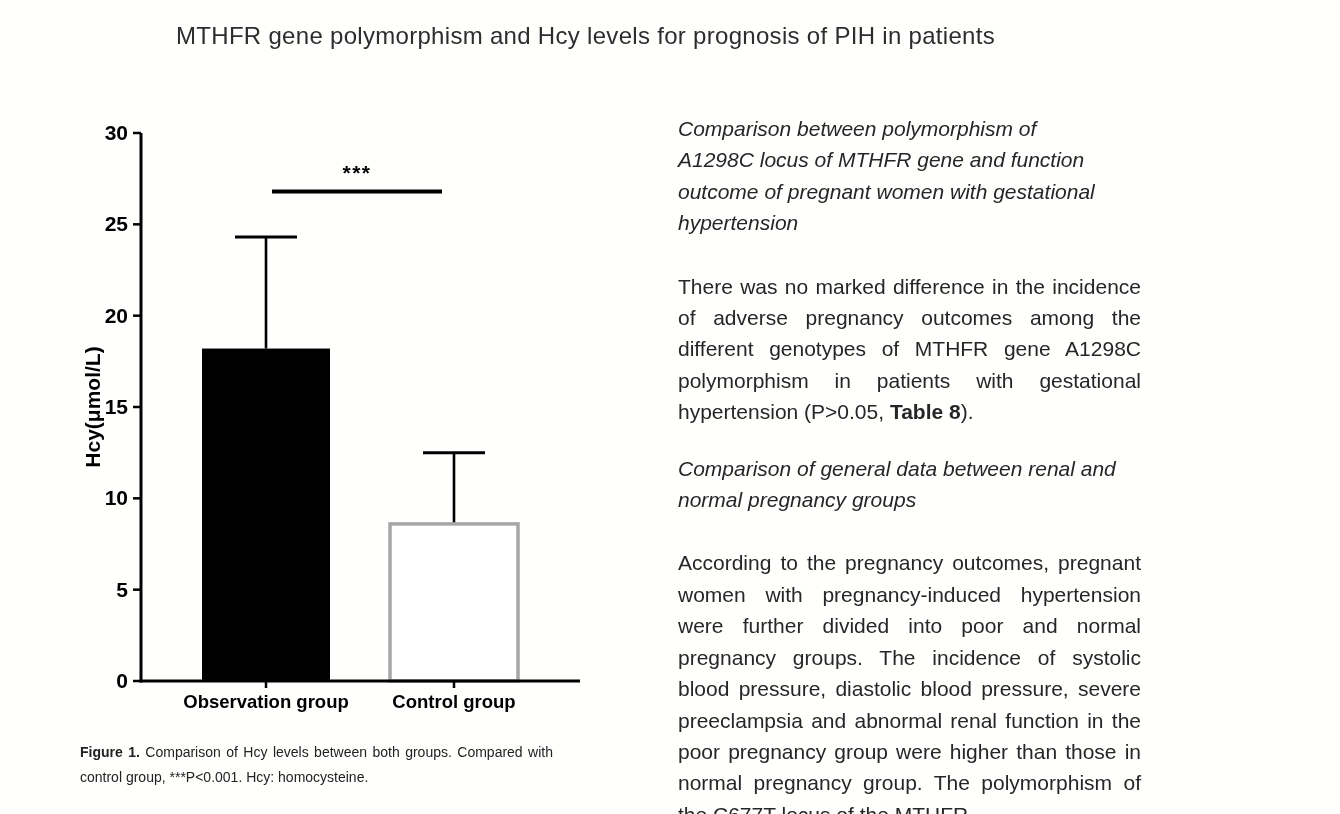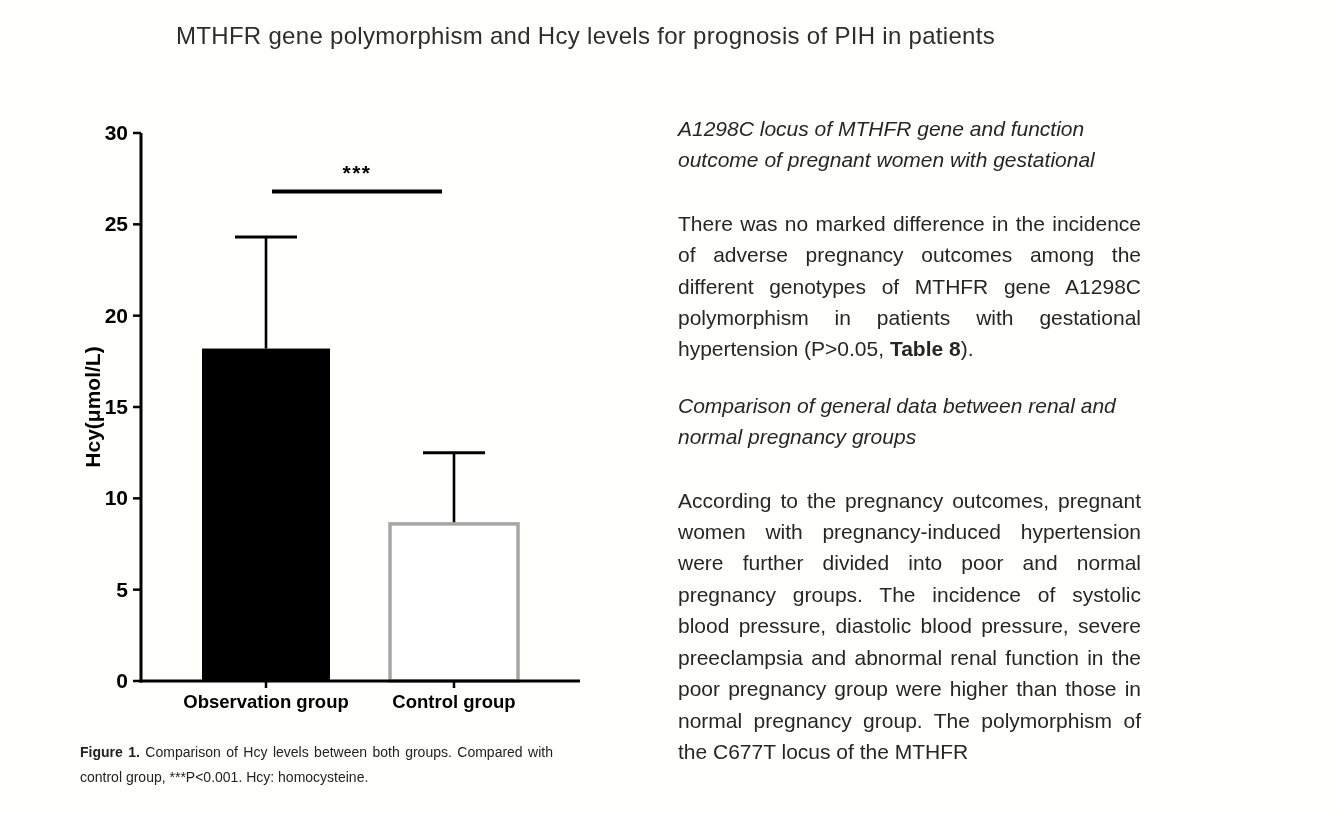--- a/index.html
+++ b/index.html
@@ -86,22 +86,24 @@
       <line x1="394" y1="571" x2="394" y2="578" stroke="#000" stroke-width="2.5"></line>
       <text x="394" y="598" text-anchor="middle" font-size="18.5" font-weight="bold">Control group</text>
       <line x1="212" y1="81.45333333333332" x2="382" y2="81.45333333333332" stroke="#000" stroke-width="4"></line>
       <text x="297" y="70.45333333333332" text-anchor="middle" font-size="21" font-weight="bold" letter-spacing="1.5">***</text>
     </svg>
 
   <p class="caption"><b>Figure 1.</b><span> Comparison of Hcy levels between both groups. Compared with control group, ***P&lt;0.001. Hcy: homocysteine.</span></p>
 
   <div class="article">
     <div class="h-italic">
+      <div>Comparison between polymorphism of</div>
       <div>A1298C locus of MTHFR gene and function</div>
       <div>outcome of pregnant women with gestational</div>
+      <div>hypertension</div>
     </div>
 
     <p class="body-p"><span>There was no marked difference in the incidence of adverse pregnancy outcomes among the different genotypes of MTHFR gene A1298C polymorphism in patients with gestational hypertension (P&gt;0.05, </span><b>Table 8</b><span>).</span></p>
 
     <div class="h-italic spaced">
       <div>Comparison of general data between renal and</div>
       <div>normal pregnancy groups</div>
     </div>
 
     <p class="body-p"><span>According to the pregnancy outcomes, pregnant women with pregnancy-induced hypertension were further divided into poor and normal pregnancy groups. The incidence of systolic blood pressure, diastolic blood pressure, severe preeclampsia and abnormal renal function in the poor pregnancy group were higher than those in normal pregnancy group. The polymorphism of the C677T locus of the MTHFR</span></p>

